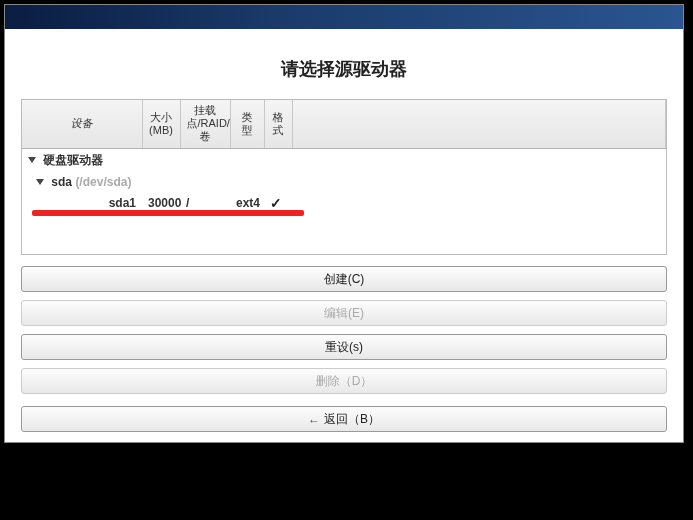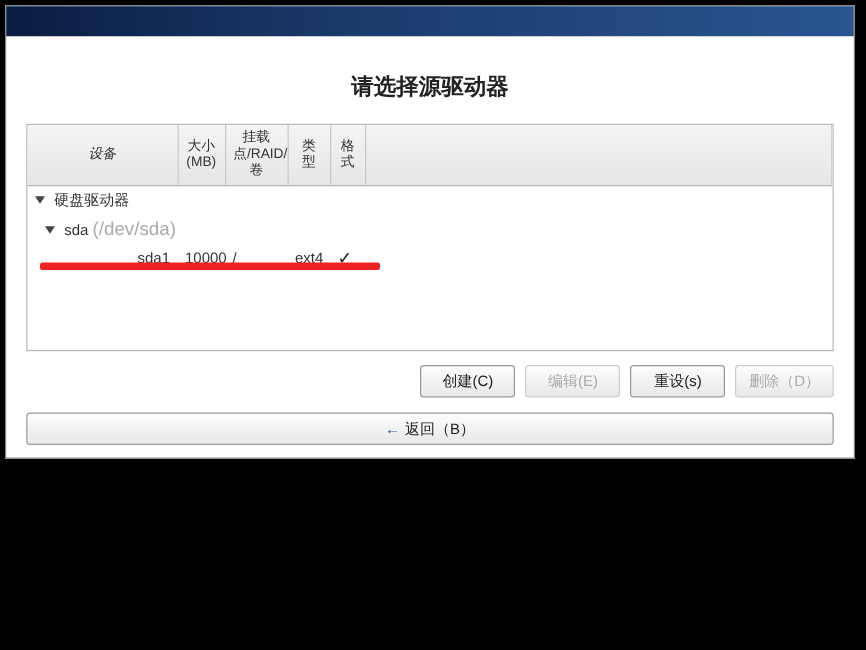--- a/index.html
+++ b/index.html
@@ -9,21 +9,21 @@
       background: #000;
       font-family: sans-serif;
       font-size: 12px;
       overflow: hidden;
     }
     .window {
       position: absolute;
       left: 4px;
       top: 4px;
       width: 680px;
-      height: 363px;
+      height: 439px;
       background: #fff;
       border: 1px solid #888;
     }
     .titlebar {
       height: 24px;
       background: linear-gradient(90deg, #0a1d42 0%, #1a3a6a 40%, #2a5590 100%);
     }
     .content {
       padding: 16px 16px 8px 16px;
       height: calc(100% - 24px);
@@ -68,32 +68,33 @@
     .col-size   { width: 38px; }
     .col-mount  { width: 50px; }
     .col-type   { width: 34px; }
     .col-fmt    { width: 28px; }
     .col-rest   { width: auto; }
     tbody td {
       padding: 3px 6px;
       font-size: 12px;
       color: #333;
       white-space: nowrap;
+      font-weight: bold;
     }
     .tree-toggle {
       display: inline-block;
       width: 0;
       height: 0;
       border-left: 4px solid transparent;
       border-right: 4px solid transparent;
       border-top: 6px solid #444;
       margin-right: 4px;
       vertical-align: middle;
     }
-    .dev-sub { color: #aaa; font-size: 15px; }
+    .dev-sub { color: #aaa; font-size: 12px; }
     .indent-1 { padding-left: 14px !important; }
     .indent-2 { padding-left: 38px !important; text-align: right; }
     .checkmark {
       font-size: 14px;
       color: #222;
     }
     .red-underline {
       position: absolute;
       left: 10px;
       top: 110px;
@@ -101,20 +102,21 @@
       height: 6px;
       background: #e22;
       border-radius: 2px;
     }
     .button-row {
       display: flex;
       justify-content: flex-end;
       gap: 8px;
       padding: 10px 0 6px 0;
       border-top: 1px solid transparent;
+      flex-direction: column;
     }
     .button-row-2 {
       display: flex;
       justify-content: flex-end;
       gap: 8px;
       padding: 6px 0 2px 0;
       flex-direction: column;
     }
     button.ui-btn {
       min-width: 76px;
@@ -185,21 +187,21 @@
           </tr>
           <tr>
             <td class="indent-1" colspan="6">
               <span class="tree-toggle"></span>
               <span>sda</span>
               <span class="dev-sub">(/dev/sda)</span>
             </td>
           </tr>
           <tr>
             <td class="indent-2">sda1</td>
-            <td>10000</td>
+            <td>30000</td>
             <td>/</td>
             <td>ext4</td>
             <td><span class="checkmark">✓</span></td>
             <td></td>
           </tr>
         </tbody>
       </table>
       <div class="red-underline"></div>
     </div>
 

